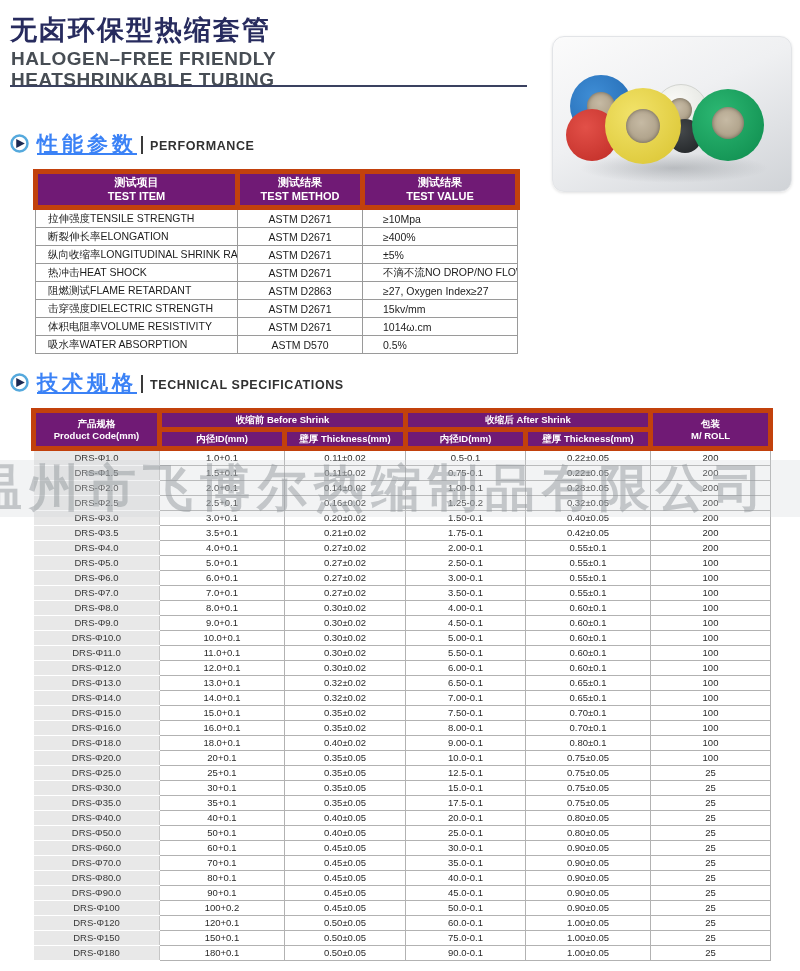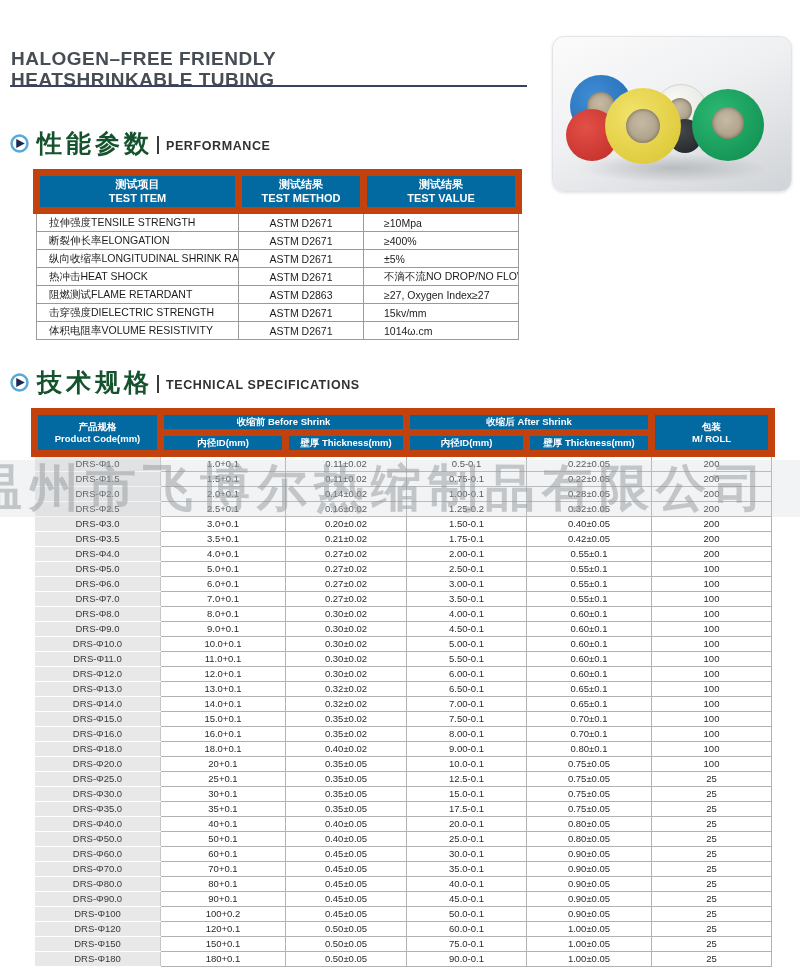--- a/index.html
+++ b/index.html
@@ -38,29 +38,29 @@
   .roll-blue   { left:17px;  top:38px; width:62px; height:62px; background:radial-gradient(circle at 38% 35%,#3f8ed6,#1f64ad); }
   .roll-red    { left:13px;  top:72px; width:52px; height:52px; background:radial-gradient(circle at 38% 35%,#e25048,#bf2b25); }
   .roll-white  { left:101px; top:47px; width:52px; height:52px; background:radial-gradient(circle at 38% 35%,#fbfbf8,#dddfda); border:1px solid #d2d4d0; }
   .roll-black  { left:115px; top:82px; width:34px; height:34px; background:radial-gradient(circle at 38% 35%,#44484b,#1e2123); }
   .roll-yellow { left:52px;  top:51px; width:76px; height:76px; background:radial-gradient(circle at 38% 35%,#f2e36a,#d9c32f); }
   .roll-green  { left:139px; top:52px; width:72px; height:72px; background:radial-gradient(circle at 38% 35%,#2cb873,#0d8a4c); }
 
   
   .section-head { position:absolute; left:10px; display:flex; align-items:flex-end; }
   .section-head .sec-icon { width:19px; height:19px; margin:0 8px 1px 0; }
-  .sec-cn { font-size:25px; font-weight:bold; color:#14532d; letter-spacing:4px; line-height:21px; }
+  .sec-cn { font-size:21px; font-weight:bold; color:#3b82f6; letter-spacing:4px; line-height:21px;text-decoration:underline; }
   .sec-sep { width:2px; height:18px; background:#3a3a3a; margin:0 7px 0 4px; }
   .sec-en { font-size:12.5px; font-weight:bold; color:#313131; letter-spacing:0.6px; margin-bottom:1px; }
   #perf-head { top:133px; }
   #spec-head { top:372px; }
 
   
   table { border-collapse:collapse; table-layout:fixed; }
-  th { background:#0369a1; color:#fff; font-weight:bold; border:7px solid #c2410c; }
+  th { background:#701a75; color:#fff; font-weight:bold; border:5px solid #c2410c; }
   .perf-table { position:absolute; left:33px; top:169px; width:482px; border:1px solid #7d7d7d; }
   .perf-table th { font-size:11px; line-height:13.5px; padding:2px 0; }
   .perf-table td {
     height:17px; font-size:10.5px; color:#1c1c1c; border:1px solid #9a9a9a;
     padding:0; white-space:nowrap; overflow:hidden;
   }
   .perf-table td.c0 { text-align:left; padding-left:12px; }
   .perf-table td.c1 { text-align:center; }
   .perf-table td.c2 { text-align:left; padding-left:20px; }
 
@@ -83,20 +83,21 @@
     font-size:50px; font-weight:bold; letter-spacing:7px; white-space:nowrap;
     color:rgba(148,153,158,0.50); background:rgba(208,211,215,0.28);
     pointer-events:none;
   }
 </style>
 </head>
 <body>
 
 <div class="page">
 
+  <h1 class="title">无卤环保型热缩套管</h1>
   <div class="subtitle">
     <div>HALOGEN–FREE FRIENDLY</div>
     <div>HEATSHRINKABLE TUBING</div>
   </div>
   <div class="rule"></div>
 
   <div class="photo">
     <div class="photo-shadow"></div>
     <div class="roll roll-blue">
         <div class="core" style="left:17px;top:17px;width:28px;height:28px;"></div>
@@ -175,20 +176,25 @@
         </tr>
         <tr>
           <td class="c0">击穿强度DIELECTRIC STRENGTH</td>
           <td class="c1">ASTM D2671</td>
           <td class="c2">15kv/mm</td>
         </tr>
         <tr>
           <td class="c0">体积电阻率VOLUME RESISTIVITY</td>
           <td class="c1">ASTM D2671</td>
           <td class="c2">1014ω.cm</td>
+        </tr>
+        <tr>
+          <td class="c0">吸水率WATER ABSORPTION</td>
+          <td class="c1">ASTM D570</td>
+          <td class="c2">0.5%</td>
         </tr>
       </tbody>
   </table>
 
   <div class="section-head" id="spec-head">
     <svg class="sec-icon" viewBox="0 0 20 20">
       <circle cx="10" cy="10" r="8.4" fill="#ffffff" stroke="#55a9dd" stroke-width="2.6"></circle>
       <path d="M6.6 5.2 L15.6 10 L6.6 14.8 Z" fill="#1c2a52"></path>
     </svg>
     <span class="sec-cn">技术规格</span>

